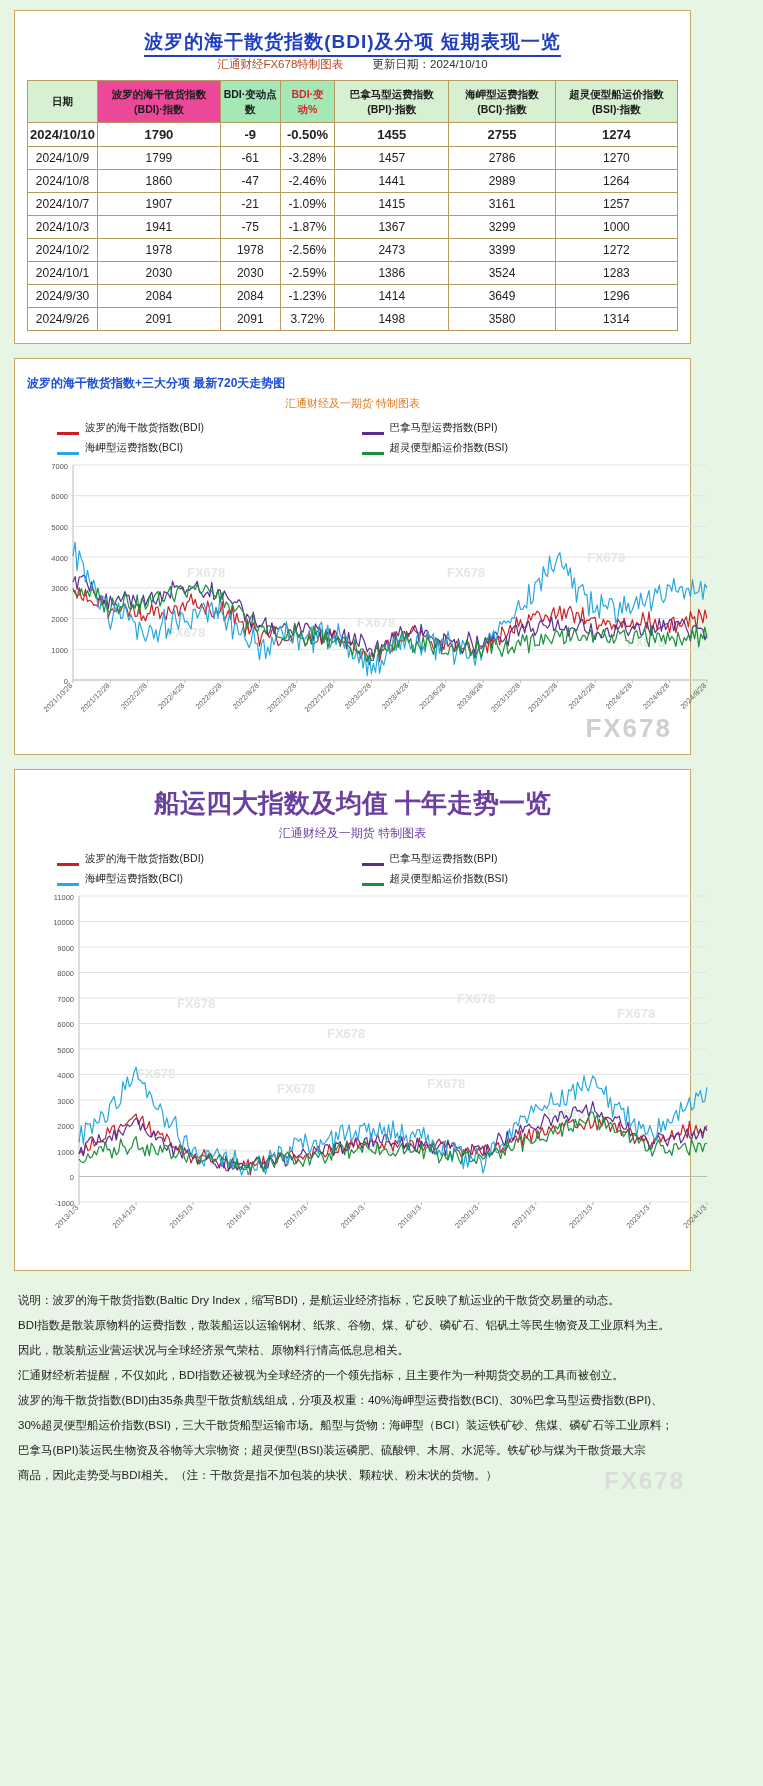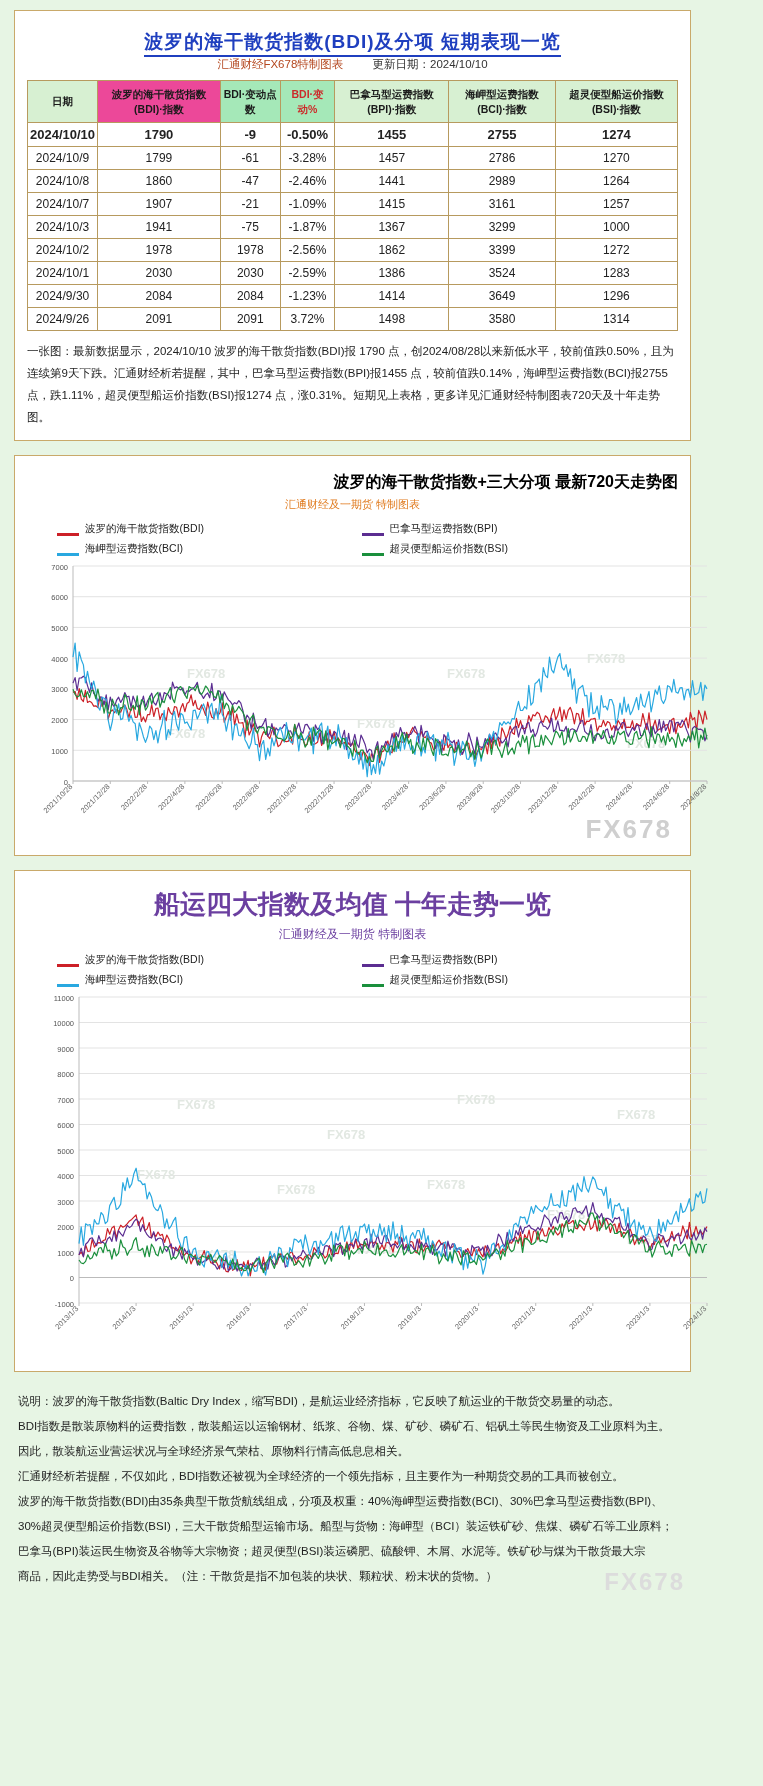--- a/index.html
+++ b/index.html
@@ -58,21 +58,21 @@
   .note {
     font-size:11.5px;
     line-height:1.9;
     color:#222;
     margin-top:10px;
     text-indent:0;
   }
 
   
   .chart-panel { background:#fff; border:1px solid #c9a96a; margin-bottom:14px; padding:10px 12px 8px 12px; position:relative;}
-  .c-title { text-align:right; color:#000000; font-weight:bold; font-size:16px; padding-top:6px;}
+  .c-title { text-align:left; color:#1d4ed8; font-weight:bold; font-size:12px; padding-top:6px;}
   .c-title2 { text-align:center; color:#6b3fa0; font-weight:bold; font-size:26px; padding-top:6px;}
   .c-sub { text-align:center; color:#e07b1f; font-size:11px; padding-top:4px;}
   .c-sub2 { text-align:center; color:#6b3fa0; font-size:12px; padding-top:4px;}
   .legend { display:flex; flex-wrap:wrap; justify-content:center; gap:6px 18px; margin:10px 0 2px 0;}
   .legend .item { display:flex; align-items:flex-end; font-size:10.5px; color:#222; width:44%; }
   .legend .item.c2 { width:44%; }
   .swatch { width:22px; height:3px; margin-right:6px; display:inline-block;}
   .chart-area { position:relative; }
   .big-wm { position:absolute; right:18px; bottom:10px; font-size:26px; color:#cfcfcf; font-weight:bold; letter-spacing:2px;}
 
@@ -153,21 +153,21 @@
             <td>-1.87%</td>
             <td>1367</td>
             <td>3299</td>
             <td>1000</td>
           </tr>
           <tr>
             <td>2024/10/2</td>
             <td>1978</td>
             <td>1978</td>
             <td>-2.56%</td>
-            <td>1862</td>
+            <td>2473</td>
             <td>3399</td>
             <td>1272</td>
           </tr>
           <tr>
             <td>2024/10/1</td>
             <td>2030</td>
             <td>2030</td>
             <td>-2.59%</td>
             <td>1386</td>
             <td>3524</td>
@@ -187,21 +187,20 @@
             <td>2091</td>
             <td>2091</td>
             <td>3.72%</td>
             <td>1498</td>
             <td>3580</td>
             <td>1314</td>
           </tr>
         </tbody>
       </table>
 
-      <div class="note">一张图：最新数据显示，2024/10/10 波罗的海干散货指数(BDI)报 1790 点，创2024/08/28以来新低水平，较前值跌0.50%，且为连续第9天下跌。汇通财经析若提醒，其中，巴拿马型运费指数(BPI)报1455 点，较前值跌0.14%，海岬型运费指数(BCI)报2755 点，跌1.11%，超灵便型船运价指数(BSI)报1274 点，涨0.31%。短期见上表格，更多详见汇通财经特制图表720天及十年走势图。</div>
     </div>
   </div>
 
   <div class="chart-panel">
     <div class="c-title">波罗的海干散货指数+三大分项 最新720天走势图</div>
     <div class="c-sub">汇通财经及一期货 特制图表</div>
     <div class="legend">
       <div class="item">
           <span class="swatch" style="background:#cc2027"></span>
           <span>波罗的海干散货指数(BDI)</span>

